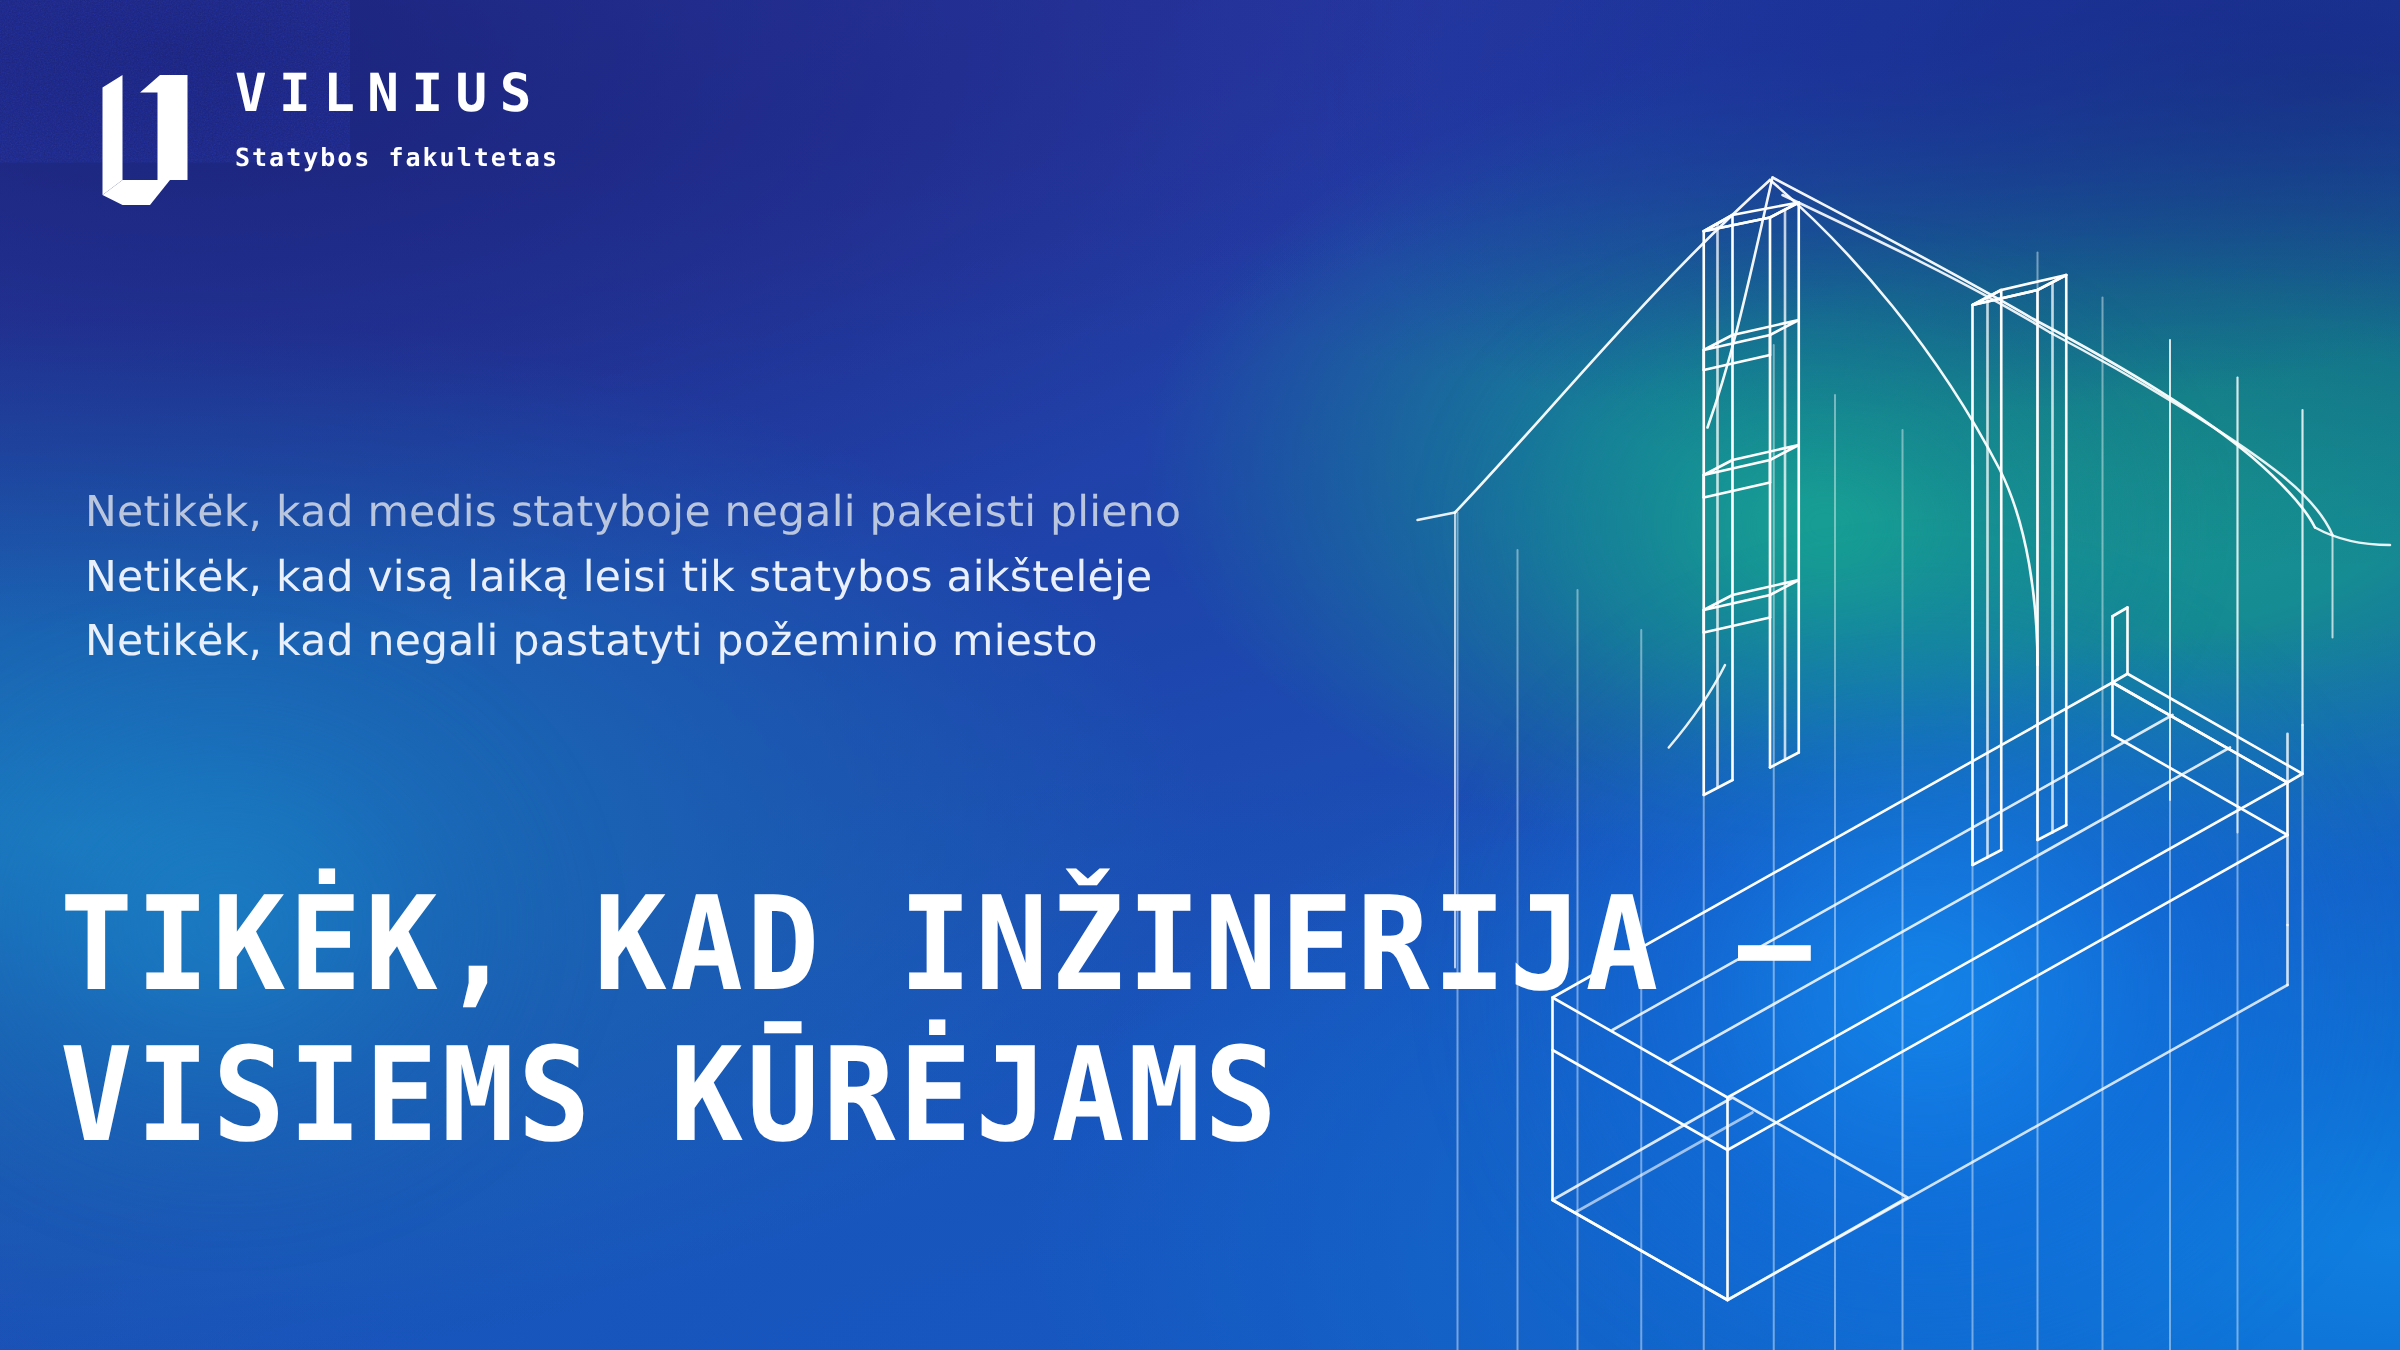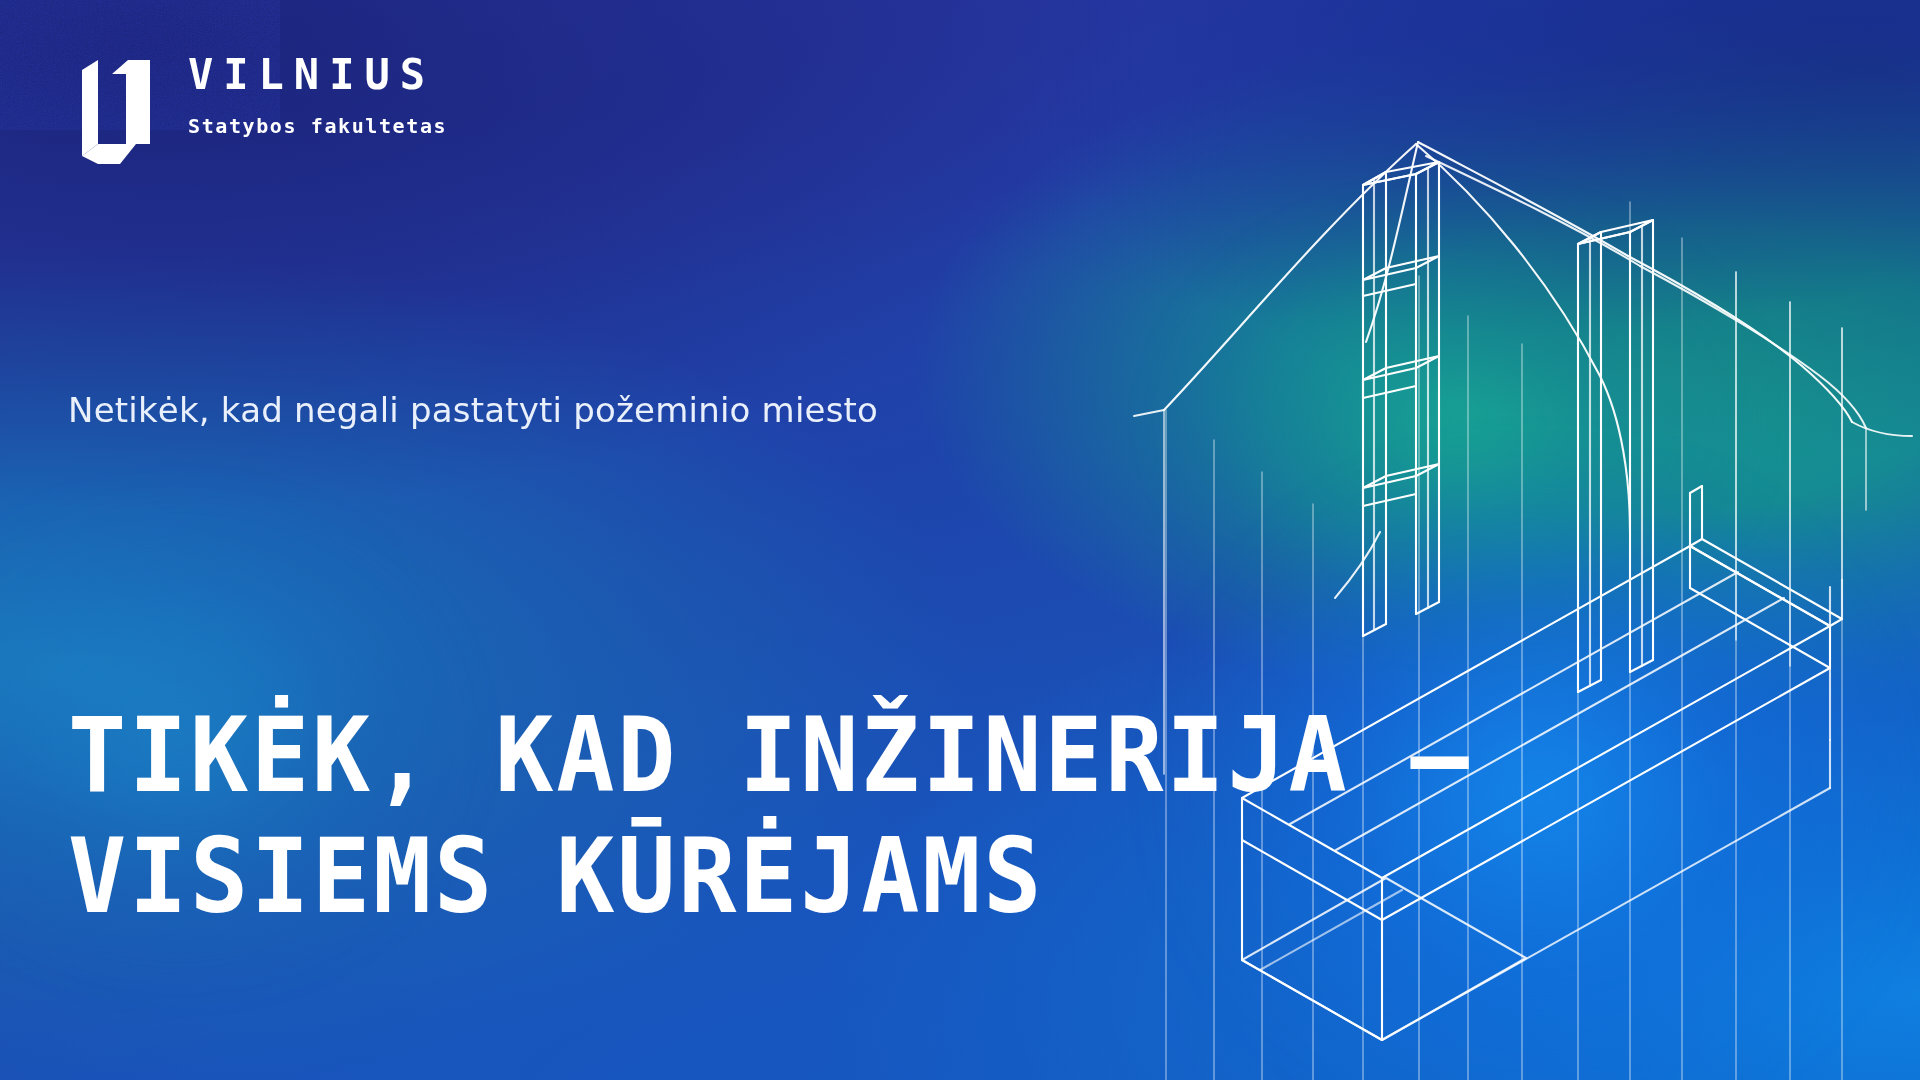--- a/index.html
+++ b/index.html
@@ -108,21 +108,21 @@
     font-size:34px;
     line-height:1.52;
     letter-spacing:0.2px;
     color:#e9f0fb;
     white-space:nowrap;
   }
   .claim.dim{color:#b9c6de;}
 
   
   .headline{
-    position:absolute;left:68px;top:695px;
+    position:absolute;left:48px;top:695px;
     width:1450px;
   }
   .headline-line{
     font-family:"DejaVu Sans Mono","Liberation Mono",monospace;
     font-weight:700;
     font-size:104px;
     line-height:1.16;
     letter-spacing:3px;
     color:#ffffff;
     white-space:nowrap;
@@ -304,20 +304,22 @@
 
       <path d="M 52 22 L 68 8 L 90 8 L 90 92 L 66 92 L 66 22 Z" fill="#ffffff"></path>
     </svg>
     <div class="logo-text">
       <div class="logo-word">VILNIUS</div>
       <div class="logo-sub">Statybos fakultetas</div>
     </div>
   </div>
 
   <div class="claims">
+    <div class="claim dim">Netikėk, kad medis statyboje negali pakeisti plieno</div>
+    <div class="claim">Netikėk, kad visą laiką leisi tik statybos aikštelėje</div>
     <div class="claim">Netikėk, kad negali pastatyti požeminio miesto</div>
   </div>
 
   <div class="headline">
     <div class="headline-line">TIKĖK, KAD INŽINERIJA —</div>
     <div class="headline-line">VISIEMS KŪRĖJAMS</div>
   </div>
 
 </div>
 

